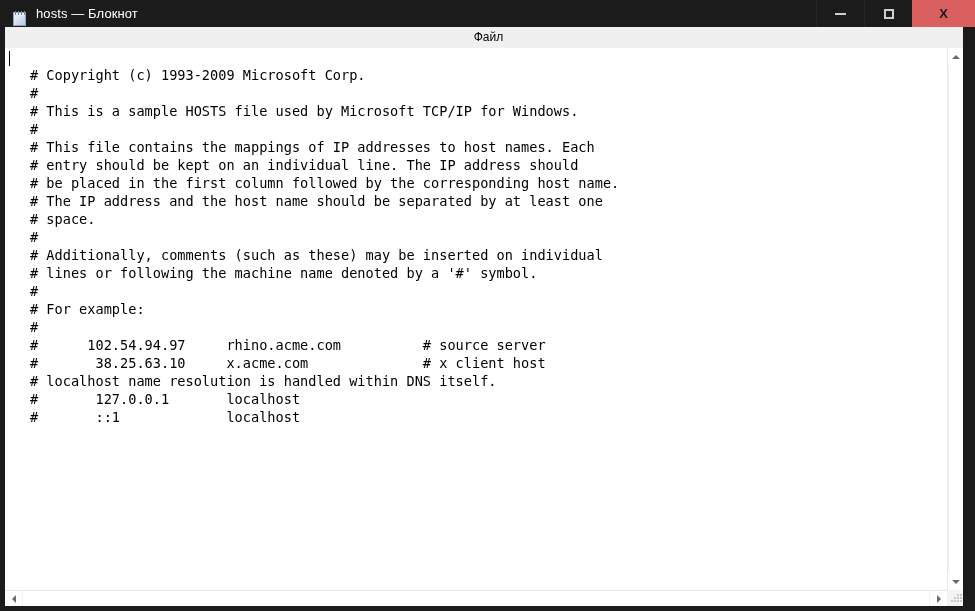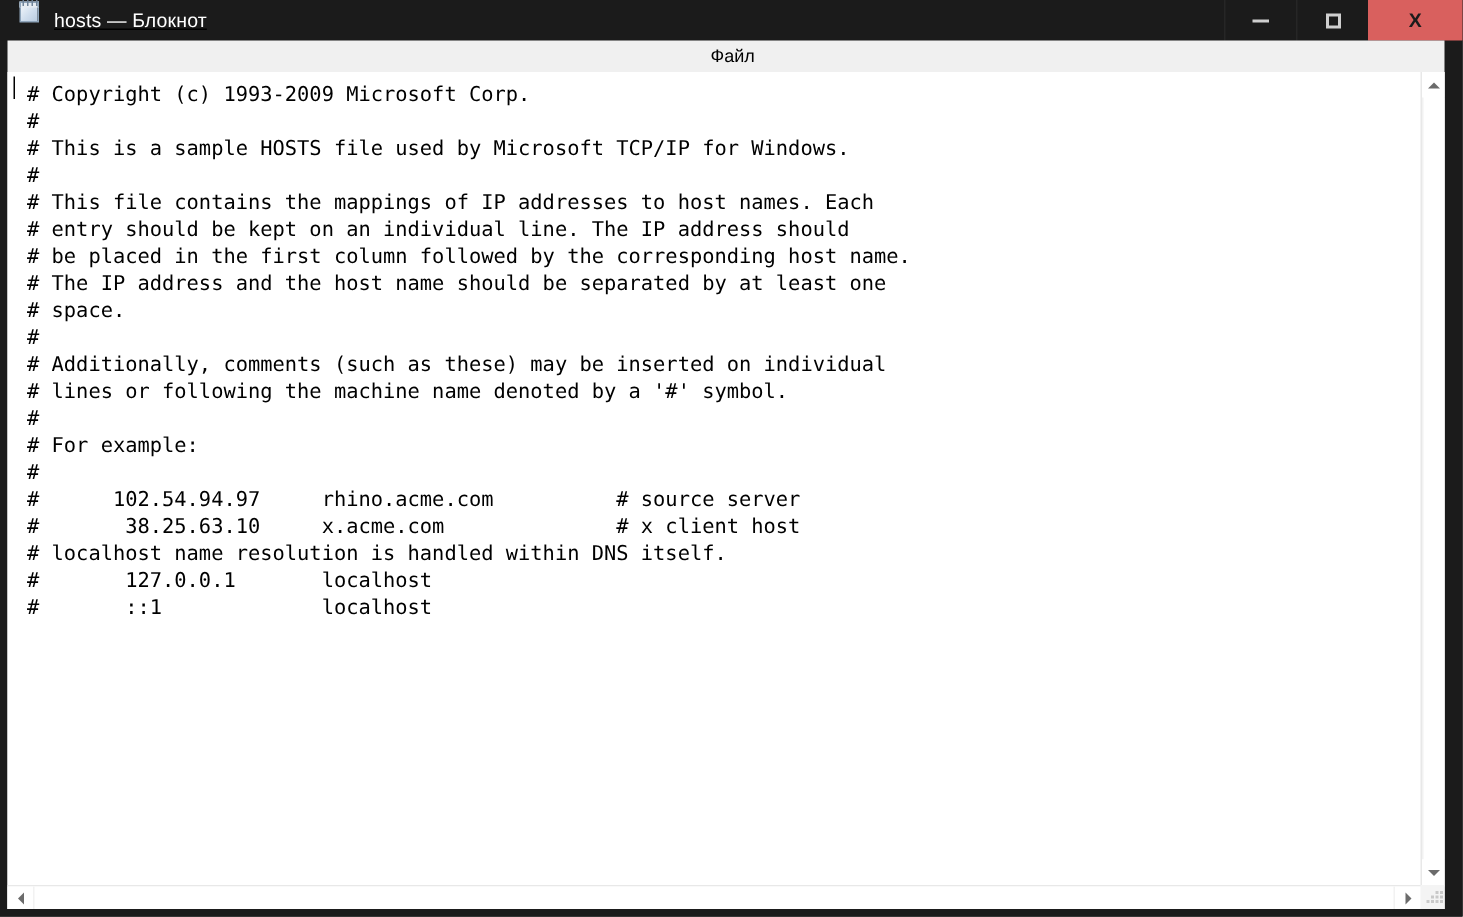--- a/index.html
+++ b/index.html
@@ -27,26 +27,25 @@
     position: absolute;
     left: 0; top: 0;
     width: 975px;
     height: 27px;
     background: #1b1b1b;
     display: flex;
     align-items: center;
   }
   #title-left {
     display: flex;
-    align-items: flex-start;
+    align-items: flex-end;
     padding-left: 12px;
     flex: 1 1 auto;
     height: 27px;
     min-width: 0;
-    text-decoration: underline;
   }
   #app-icon {
     position: relative;
     width: 16px;
     height: 16px;
     flex: 0 0 auto;
     margin-right: 8px;
   }
   #app-icon .pad-body {
     position: absolute;
@@ -169,21 +168,21 @@
     left: 4px;
     top: 3px;
     width: 1px;
     height: 15px;
     background: #000000;
   }
   #textlines {
     position: absolute;
     left: 9px;
     top: 2px;
-    margin: 4px;
+    margin: 16px;
     padding: 0;
     font-family: "DejaVu Sans Mono", "Liberation Mono", monospace;
     font-size: 13.6px;
     line-height: 18px;
     color: #000000;
     white-space: pre;
     letter-spacing: 0px;
   }
   .tline {
     height: 18px;

